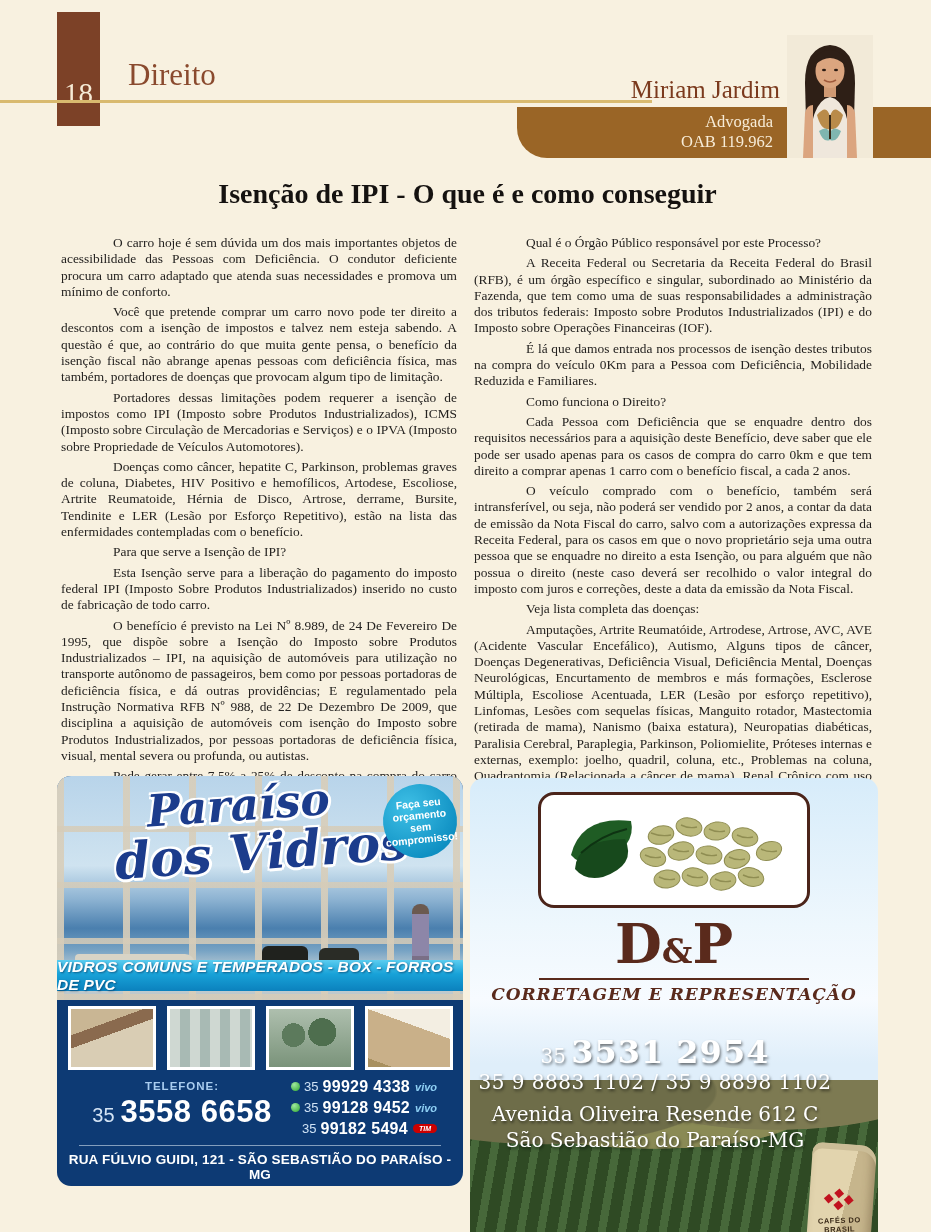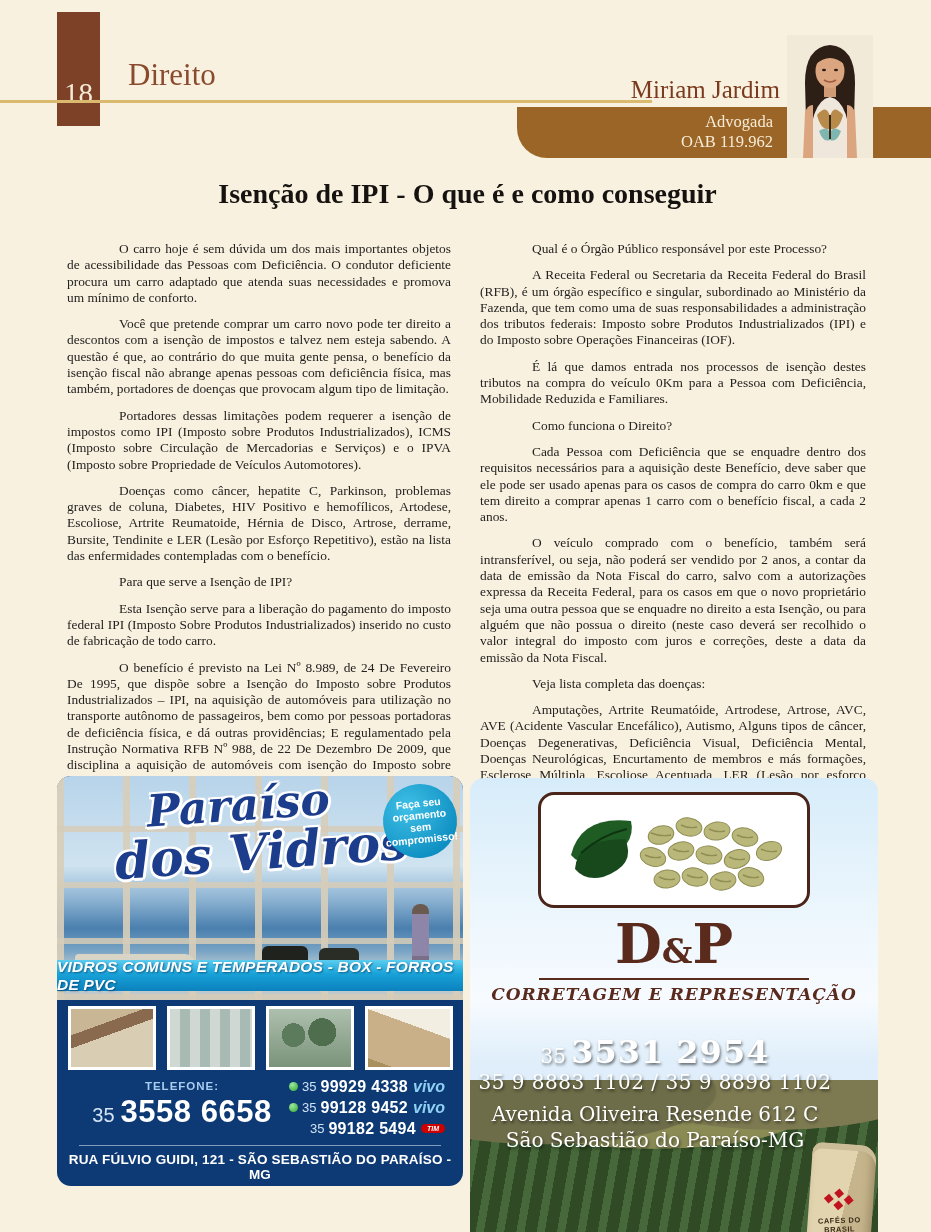--- a/index.html
+++ b/index.html
@@ -32,21 +32,21 @@
   .author-photo { left:787px; top:35px; width:86px; height:123px; }
 
   
   .article-title {
     left:57px; top:178px; width:821px; text-align:center;
     font-size:28px; font-weight:bold; color:#151210;
   }
   .col { top:231px; font-size:13.4px; line-height:16.3px; color:#242220; }
   .col-left  { left:57px;  width:404px; }
   .col-right { left:470px; width:406px; }
-  .col p { text-indent:52px; text-align:justify; margin:10px; }
+  .col p { text-indent:52px; text-align:justify; margin:4px; }
 
   
   .ad-vidros {
     left:57px; top:776px; width:406px; height:410px;
     border-radius:14px; overflow:hidden; background:#0d3a74;
     font-family:"Liberation Sans", sans-serif;
   }
   .vid-scene {
     position:absolute; left:0; top:0; width:100%; height:224px;
     background:
@@ -100,21 +100,21 @@
   .vid-phone-num { margin-top:2px; color:#fff; white-space:nowrap; }
   .vid-phone-num .ddd { font-size:20px; color:#d4e4f5; margin-right:6px; }
   .vid-phone-num .num { font-size:31px; font-weight:bold; letter-spacing:0.5px; }
   .vid-phone-list { position:absolute; left:232px; top:300px; }
   .vid-phone-row { display:flex; align-items:center; height:21px; justify-content:flex-end; }
   .wa-dot { width:9px; height:9px; border-radius:50%; background:radial-gradient(circle at 35% 30%, #9fe99f, #2fa62f); margin-right:4px; }
   .wa-dot.hidden { visibility:hidden; }
   .vid-phone-row .ddd { color:#cfe2f5; font-size:13px; margin-right:4px; }
   .vid-phone-row .num { color:#fff; font-size:16px; font-weight:bold; letter-spacing:0.3px; }
   .carrier { margin-left:5px; }
-  .carrier-vivo { color:#8fd0f5; font-weight:bold; font-style:italic; font-size:16px; }
+  .carrier-vivo { color:#8fd0f5; font-weight:bold; font-style:italic; font-size:11px; }
   .carrier-tim {
     background:#c00; color:#fff; font-size:7px; font-weight:bold; font-style:italic;
     border-radius:8px; padding:1px 6px; display:inline-block;
   }
   .vid-divider { position:absolute; left:22px; top:369px; width:362px; height:1px; background:rgba(230,240,250,0.55); }
   .vid-address {
     position:absolute; left:0; top:376px; width:100%; text-align:center;
     color:#fff; font-size:13.5px; font-weight:bold; letter-spacing:0.2px;
   }
 

